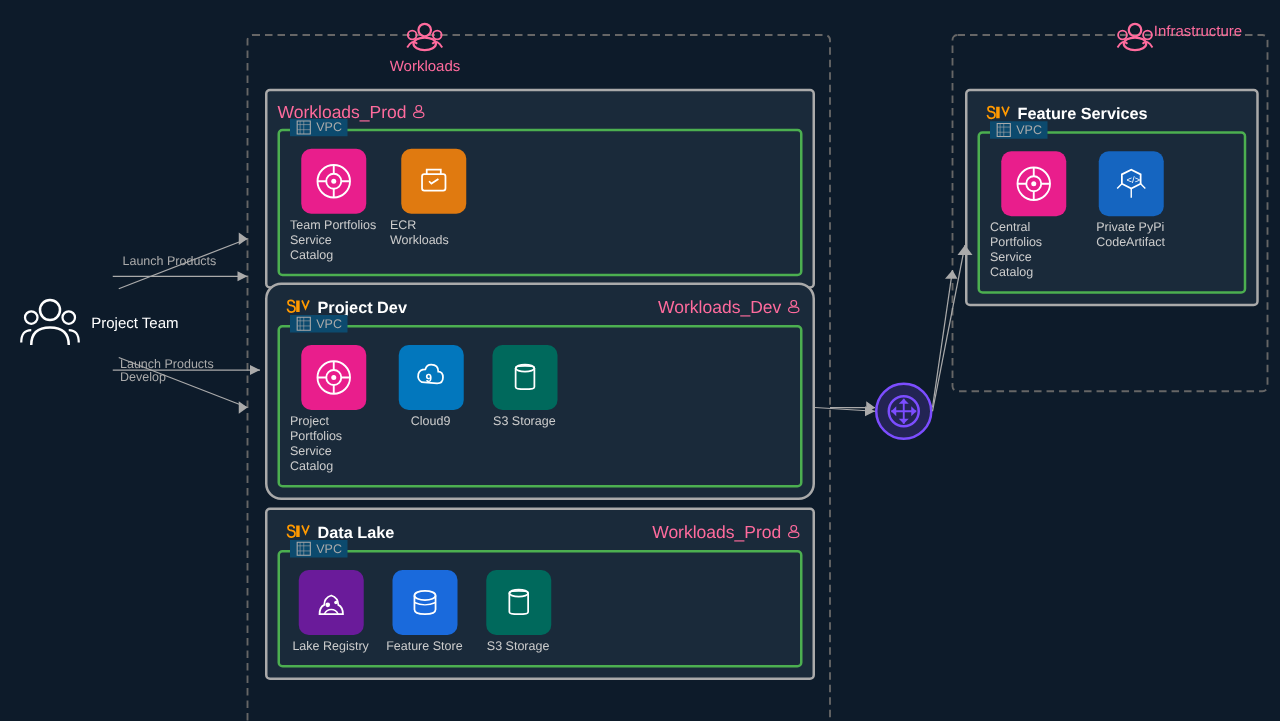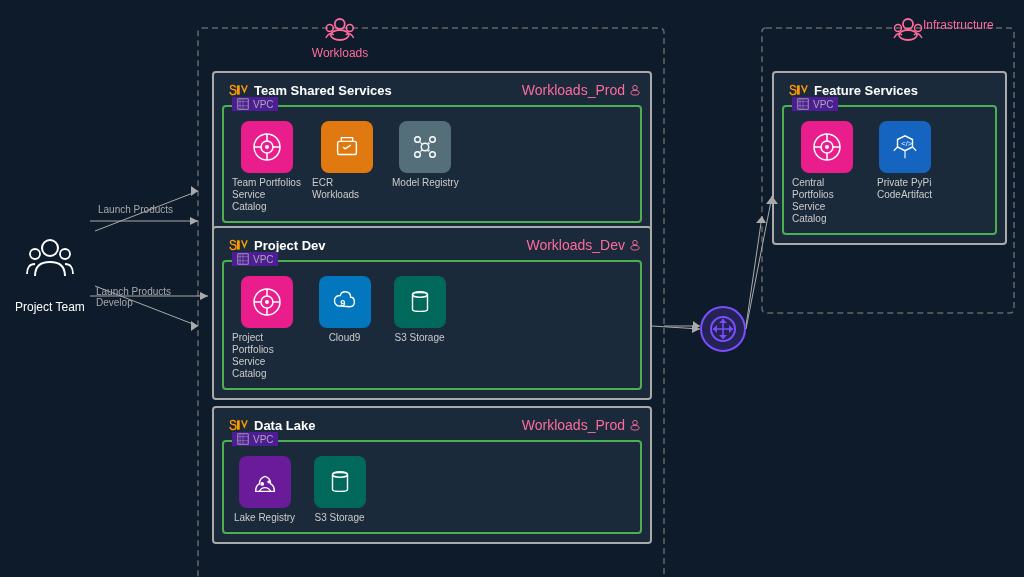--- a/index.html
+++ b/index.html
@@ -78,21 +78,21 @@
       border-radius: 4px;
       padding: 6px 8px 8px;
       position: relative;
       margin-top: 4px;
     }
 
     .vpc-label {
       position: absolute;
       top: -10px;
       left: 8px;
-      background: #4c1d95;
+      background: #0c4a6e;
       padding: 0 4px;
       font-size: 10px;
       color: #aaa;
       display: flex;
       align-items: center;
       gap: 3px;
     }
 
     
     .services-row {
@@ -140,23 +140,22 @@
     .bg-teal { background: #00695c; }
     .bg-cyan { background: #0277bd; }
     .bg-darkblue { background: #1565c0; }
 
     
     .project-team {
       position: absolute;
       left: 15px;
       top: 220px;
       display: flex;
-      flex-direction: column;
-      align-items: center;
-      gap: 20px;
+      align-items: center;
+      gap: 8px;
     }
 
     .team-label {
       font-size: 12px;
       color: #fff;
     }
 
     
     .transit-gw {
       position: absolute;
@@ -223,29 +222,20 @@
       <circle cx="5" cy="12" r="3.5" fill="none" stroke="#ff6b9d" stroke-width="1.5"></circle>
       <path d="M1,22 Q5,15 9,19" fill="none" stroke="#ff6b9d" stroke-width="1.5"></path>
       <circle cx="25" cy="12" r="3.5" fill="none" stroke="#ff6b9d" stroke-width="1.5"></circle>
       <path d="M29,22 Q25,15 21,19" fill="none" stroke="#ff6b9d" stroke-width="1.5"></path>
     </svg>
     <span style="font-size:12px; color:#ff6b9d; margin-top:2px;">Infrastructure</span>
   </div>
 
   <div class="aws-account" style="top:55px; left:212px; width:440px;">
     <div class="aws-account-header">
-      <div class="aws-badge">
-
-        <svg width="28" height="18" viewBox="0 0 60 36">
-          <path d="M17,22 Q18,28 24,28 Q30,28 30,22 Q30,18 25,17 L21,16 Q18,15 18,12 Q18,8 23,8 Q28,8 29,13" fill="none" stroke="#f90" stroke-width="3"></path>
-          <path d="M32,8 L32,28 L38,28 L38,8" fill="#f90"></path>
-          <path d="M42,8 L48,22 L54,8" fill="none" stroke="#f90" stroke-width="3"></path>
-        </svg>
-        <span class="aws-account-title">Team Shared Services</span>
-      </div>
       <span class="workloads-label">
         <span>Workloads_Prod</span>
         <svg width="14" height="12" viewBox="0 0 30 26">
             <circle cx="15" cy="8" r="5" fill="none" stroke="#ff6b9d" stroke-width="2"></circle>
             <ellipse cx="15" cy="19" rx="9" ry="5" fill="none" stroke="#ff6b9d" stroke-width="2"></ellipse>
           </svg>
       </span>
     </div>
     <div class="vpc-box">
       <div class="vpc-label">
@@ -274,38 +264,25 @@
           <div class="service-icon-box bg-orange">
             <svg width="30" height="30" viewBox="0 0 32 32">
                 <rect x="6" y="10" width="20" height="14" rx="2" fill="none" stroke="white" stroke-width="1.5"></rect>
                 <path d="M10,10 L10,6 L22,6 L22,10" fill="none" stroke="white" stroke-width="1.5"></path>
                 <path d="M12,16 L14,18 L20,14" stroke="white" stroke-width="1.5" fill="none"></path>
               </svg>
           </div>
           <span class="service-label">ECR Workloads</span>
         </div>
 
-        <div class="service-item">
-          <div class="service-icon-box bg-gray">
-            <svg width="30" height="30" viewBox="0 0 32 32">
-                <circle cx="16" cy="16" r="4" fill="none" stroke="white" stroke-width="1.5"></circle>
-                <circle cx="8" cy="8" r="3" fill="none" stroke="white" stroke-width="1.5"></circle>
-                <circle cx="24" cy="8" r="3" fill="none" stroke="white" stroke-width="1.5"></circle>
-                <circle cx="8" cy="24" r="3" fill="none" stroke="white" stroke-width="1.5"></circle>
-                <circle cx="24" cy="24" r="3" fill="none" stroke="white" stroke-width="1.5"></circle>
-                <path d="M11,11 L13,13 M19,11 L21,13 M11,21 L13,19 M19,21 L21,19" stroke="white" stroke-width="1.2"></path>
-              </svg>
-          </div>
-          <span class="service-label">Model Registry</span>
-        </div>
-      </div>
-    </div>
-  </div>
-
-  <div class="aws-account" style="top:210px; left:212px; width:440px;">
+      </div>
+    </div>
+  </div>
+
+  <div class="aws-account" style="top:210px; left:212px; width:440px;border-radius:13px;">
     <div class="aws-account-header">
       <div class="aws-badge">
         <svg width="28" height="18" viewBox="0 0 60 36">
           <path d="M17,22 Q18,28 24,28 Q30,28 30,22 Q30,18 25,17 L21,16 Q18,15 18,12 Q18,8 23,8 Q28,8 29,13" fill="none" stroke="#f90" stroke-width="3"></path>
           <path d="M32,8 L32,28 L38,28 L38,8" fill="#f90"></path>
           <path d="M42,8 L48,22 L54,8" fill="none" stroke="#f90" stroke-width="3"></path>
         </svg>
         <span class="aws-account-title">Project Dev</span>
       </div>
       <span class="workloads-label">
@@ -396,20 +373,30 @@
             <svg width="30" height="30" viewBox="0 0 32 32">
                 <path d="M6,26 Q6,20 10,18 Q10,12 16,10 Q22,12 22,18 Q26,20 26,26 Z" fill="none" stroke="white" stroke-width="1.5"></path>
                 <path d="M10,26 Q12,22 16,22 Q20,22 22,26" fill="none" stroke="white" stroke-width="1.2"></path>
                 <circle cx="13" cy="18" r="2" fill="white"></circle>
                 <circle cx="20" cy="16" r="1.5" fill="white"></circle>
               </svg>
           </div>
           <span class="service-label">Lake Registry</span>
         </div>
 
+        <div class="service-item">
+          <div class="service-icon-box bg-blue">
+            <svg width="30" height="30" viewBox="0 0 32 32">
+                <ellipse cx="16" cy="10" rx="9" ry="4" fill="none" stroke="white" stroke-width="1.5"></ellipse>
+                <path d="M7,10 L7,22 Q7,26 16,26 Q25,26 25,22 L25,10" fill="none" stroke="white" stroke-width="1.5"></path>
+                <path d="M7,16 Q16,20 25,16" fill="none" stroke="white" stroke-width="1.2"></path>
+              </svg>
+          </div>
+          <span class="service-label">Feature Store</span>
+        </div>
 
         <div class="service-item">
           <div class="service-icon-box bg-teal">
             <svg width="30" height="30" viewBox="0 0 32 32">
                 <path d="M8,8 L8,24 Q8,26 16,26 Q24,26 24,24 L24,8 Q24,6 16,6 Q8,6 8,8 Z" fill="none" stroke="white" stroke-width="1.5"></path>
                 <ellipse cx="16" cy="8" rx="8" ry="3" fill="none" stroke="white" stroke-width="1.5"></ellipse>
               </svg>
           </div>
           <span class="service-label">S3 Storage</span>
         </div>

